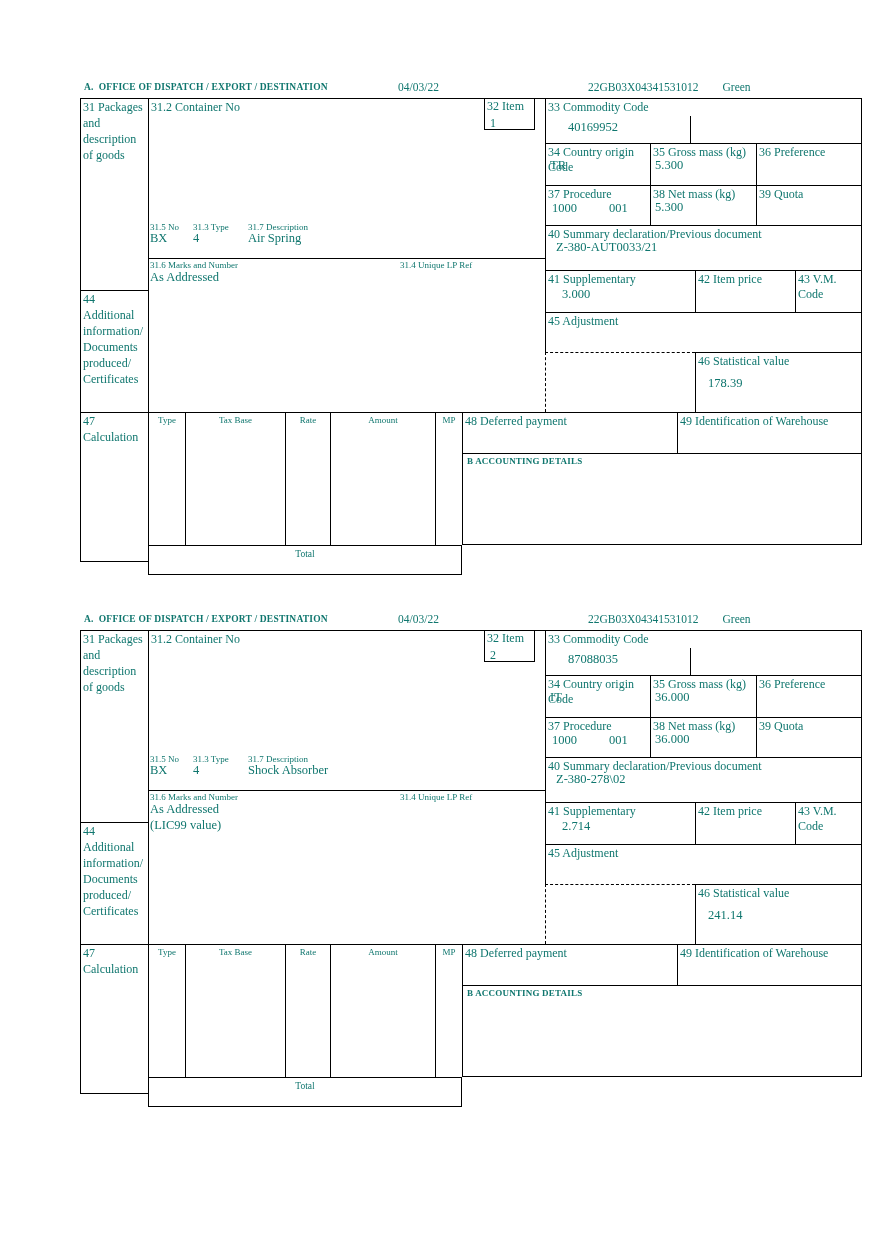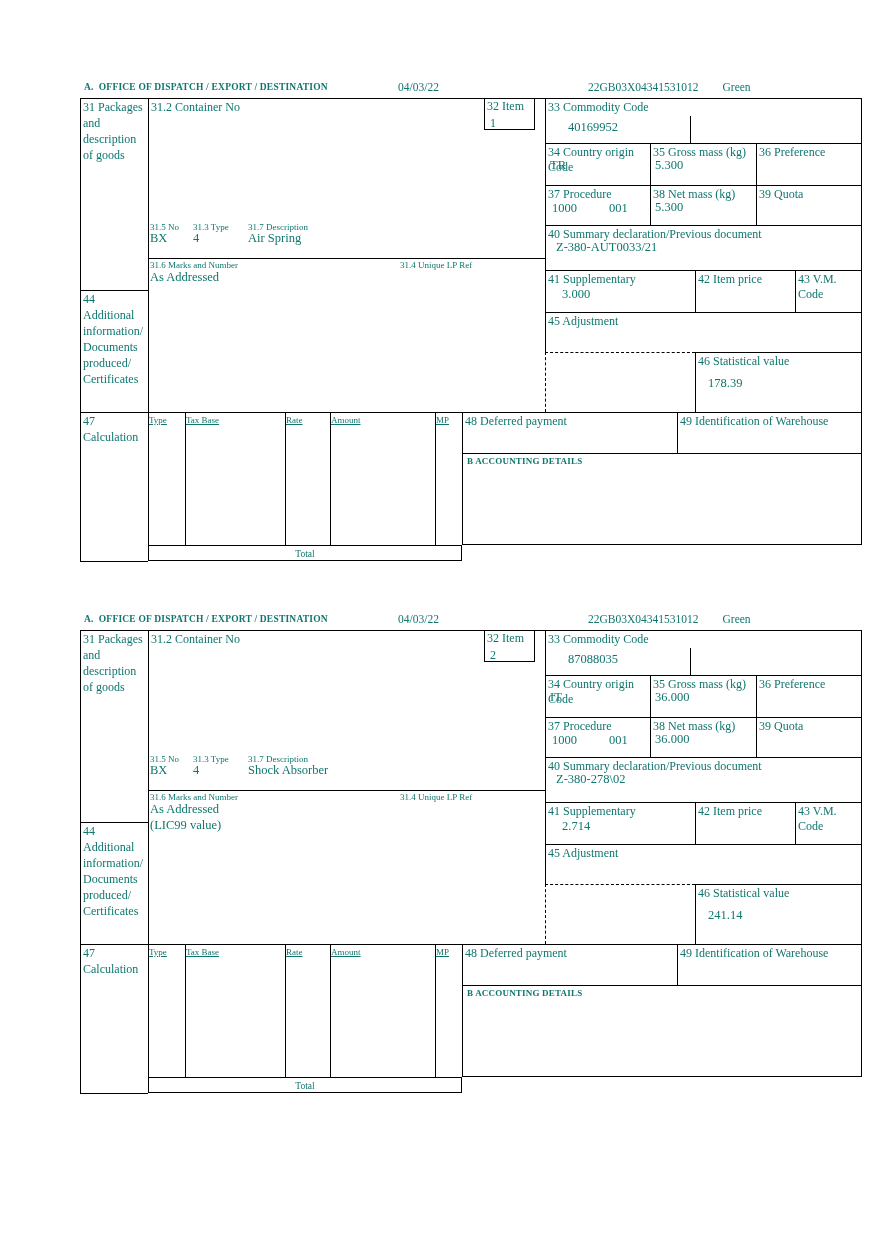--- a/index.html
+++ b/index.html
@@ -13,21 +13,21 @@
   .hdr-ref .status{margin-left:24px;}
 
   .bx{position:absolute;box-sizing:border-box;border:0 solid #000;}
   .bt{border-top-width:1px}.bl{border-left-width:1px}
   .bb{border-bottom-width:1px}.br{border-right-width:1px}
 
   .lbl{display:block;font-size:12px;line-height:1.25;padding:1px 2px 0 2px;}
   .sl{position:absolute;font-size:9px;line-height:1.2;}
   .sv{position:absolute;font-size:12.5px;line-height:1.1;white-space:nowrap;}
   .av{position:absolute;font-size:12.5px;line-height:1.1;white-space:nowrap;}
-  .thead{display:block;font-size:9px;padding-top:2px;text-decoration:underline;}
+  .thead{display:block;text-align:center;font-size:9px;padding-top:2px;}
   .blbl{display:block;font-size:9px;font-weight:bold;padding:2px 0 0 4px;letter-spacing:.2px;}
 
   
   .b31{left:0;top:18px;width:68px;height:192px}
   .b44{left:0;top:210px;width:68px;height:122px}
   .b47{left:0;top:332px;width:68px;height:150px}
   .midbox{left:68px;top:18px;width:397px;height:314px}
   .b32{left:404px;top:18px;width:51px;height:32px}
   .b32 .itemv{display:block;padding:2px 0 0 5px;font-size:12px;}
   .b33{left:465px;top:18px;width:317px;height:45px}
@@ -60,21 +60,21 @@
   .v315{left:70px;top:152px}.v313{left:113px;top:152px}.v317{left:168px;top:152px}
   .l316{left:70px;top:180px}.l314{left:320px;top:180px}
   .vmarks{left:70px;top:191px}
   .vinfo{left:70px;top:207px}
 
   .tc1{left:68px;top:332px;width:37px;height:133px}
   .tc2{left:105px;top:332px;width:100px;height:133px}
   .tc3{left:205px;top:332px;width:45px;height:133px}
   .tc4{left:250px;top:332px;width:105px;height:133px}
   .tc5{left:355px;top:332px;width:27px;height:133px}
-  .trow{left:68px;top:465px;width:314px;height:16px;text-align:center;font-size:9.5px;line-height:16px;}
+  .trow{left:68px;top:465px;width:314px;height:30px;text-align:center;font-size:9.5px;line-height:16px;}
   .b48{left:382px;top:332px;width:215px;height:41px}
   .b49{left:597px;top:332px;width:185px;height:41px}
   .bBox{left:382px;top:373px;width:400px;height:92px}
 </style>
 </head>
 <body>
 
 <div id="page">
     <div class="block" style="top: 80px;">
   <span class="hdr-a">A.  OFFICE OF DISPATCH / EXPORT / DESTINATION</span>

